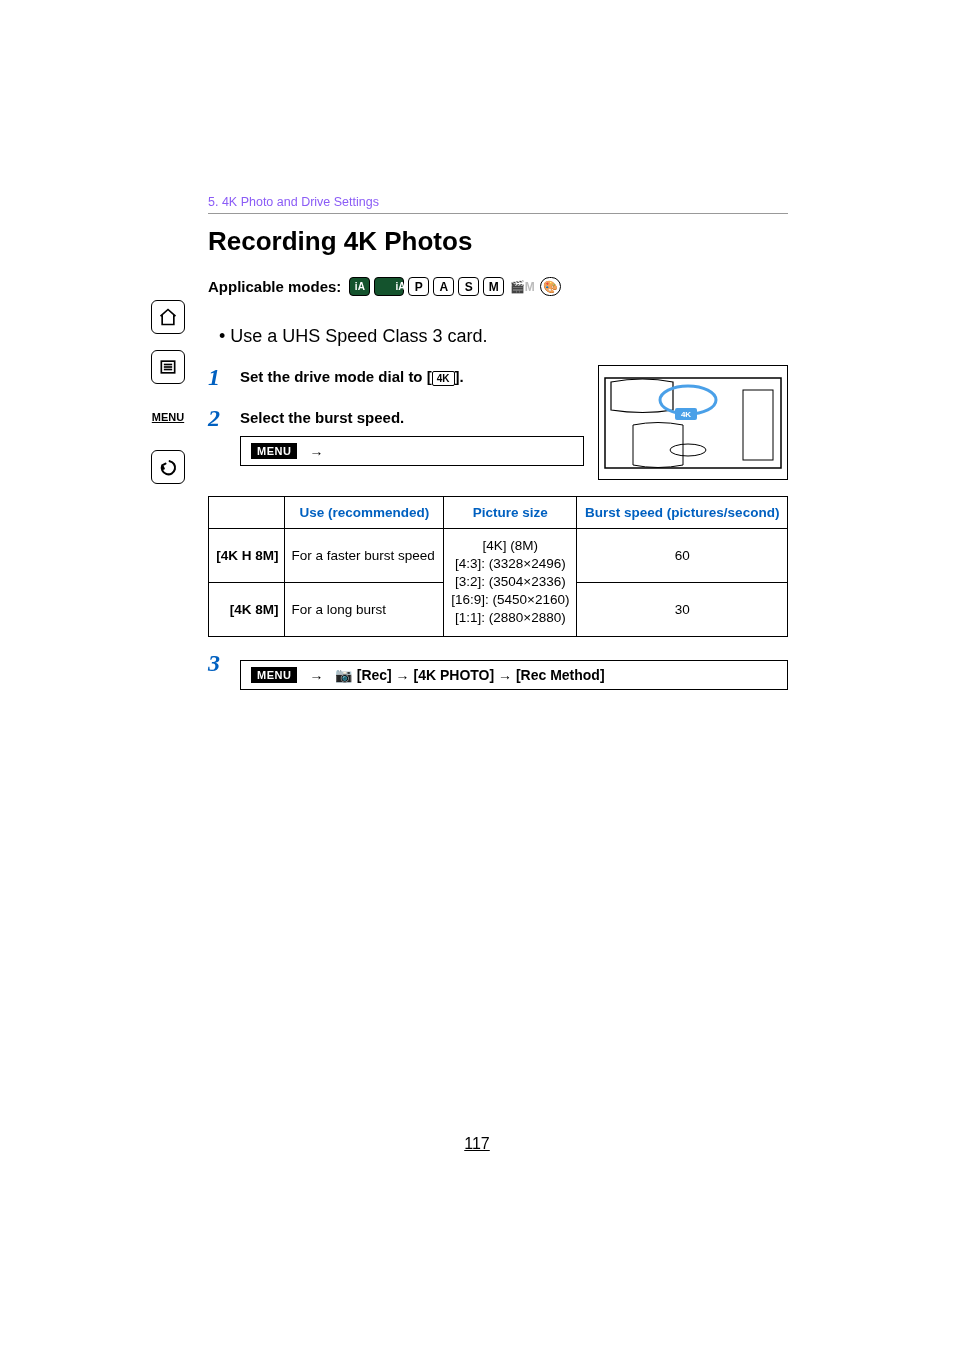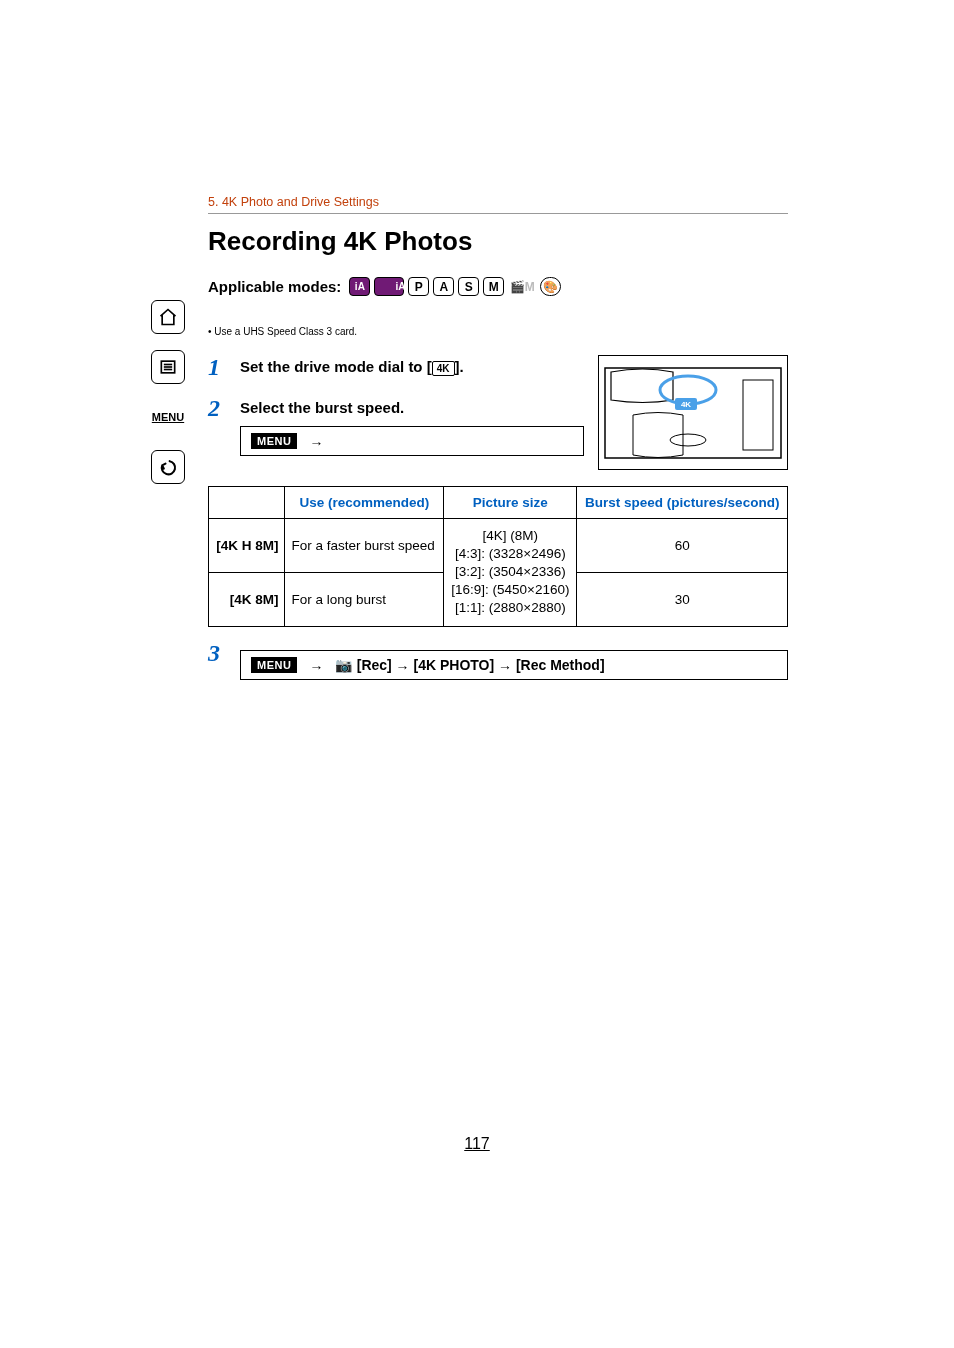--- a/index.html
+++ b/index.html
@@ -37,21 +37,21 @@
     justify-content: center;
     font-size: 18px;
   }
   .sidebar-btn svg { display:block; }
   .content {
     margin-left: 208px;
     width: 580px;
   }
   .breadcrumb {
     font-size: 12.5px;
-    color: #c2410c;
+    color: #8b5cf6;
     margin-bottom: 4px;
   }
   hr.sep {
     border: none;
     border-top: 1px solid #999;
     margin: 4px 0 12px 0;
     width: 100%;
   }
   h1.title {
     font-size: 26px;
@@ -66,24 +66,24 @@
   }
   .modes-label { font-weight: bold; font-size: 15px; margin-right: 4px;}
   .mode-box {
     border: 1.5px solid #000;
     border-radius: 4px;
     width: 21px; height: 19px;
     display: inline-flex; align-items:center; justify-content:center;
     font-size: 12px; font-weight: bold;
     background: #fff;
   }
-  .mode-box.solid { background: #701a75; color: #fff; }
+  .mode-box.solid { background: #14532d; color: #fff; }
   .mode-dim { color: #bbb; font-weight:bold; font-size:12px; letter-spacing:-0.5px; padding: 0 2px;}
   .intro { font-size: 15px; line-height: 1.35; margin-bottom: 6px;}
-  .bullet { font-size: 10px; margin: 4px 0 18px 0;}
+  .bullet { font-size: 18px; margin: 4px 0 18px 11px;}
   .step { display: flex; gap: 14px; margin-bottom: 10px; align-items:flex-start;}
   .step-num {
     color: #0060c0;
     font-size: 24px;
     font-weight: bold;
     font-style: italic;
     font-family: 'Times New Roman', serif;
     width: 18px;
     line-height: 1;
   }

